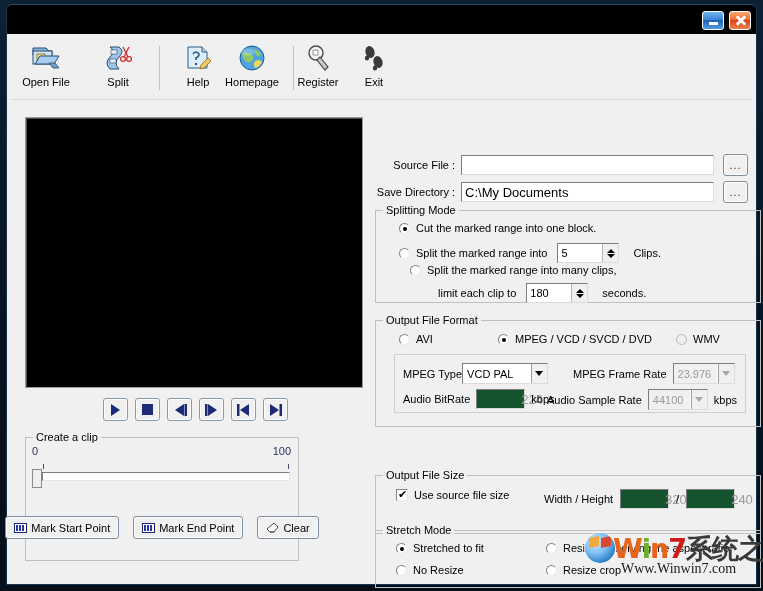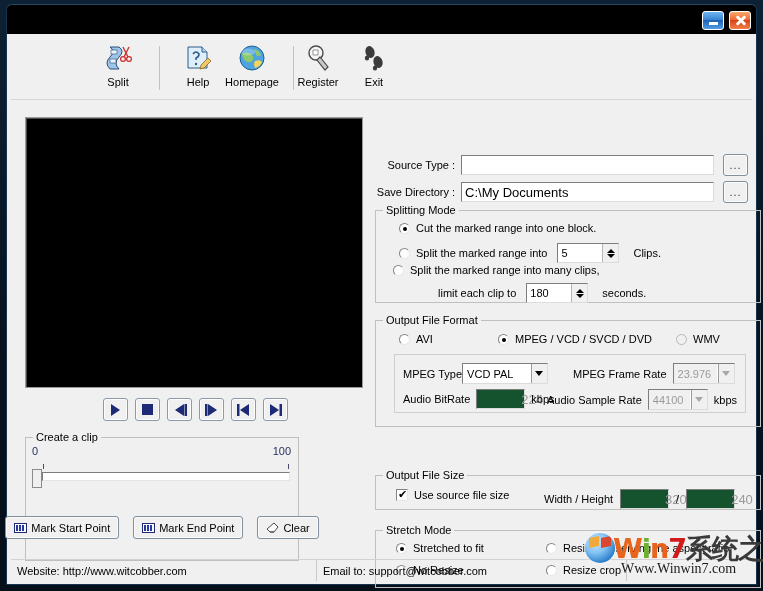--- a/index.html
+++ b/index.html
@@ -299,20 +299,30 @@
     </div>
     <div class="winbtn" id="btn-close">
       <div class="x"></div>
     </div>
   </div>
 
   <div id="client">
 
     <div id="toolbar">
 
+      <div class="tbitem" style="left:4px">
+        <svg class="tbicon" viewBox="0 0 34 34">
+          <path d="M4 7 h13 l3 3 h3 v4 h-19z" fill="#8cb4e0" stroke="#274a70" stroke-width="1"></path>
+          <rect x="4" y="10" width="19" height="13" fill="#cfe2f6" stroke="#274a70" stroke-width="1"></rect>
+          <rect x="8" y="13" width="8" height="6" fill="#f2d98a" stroke="#8a7020" stroke-width=".8"></rect>
+          <path d="M6 23 l5 -8 h19 l-5 8z" fill="#a9cdf0" stroke="#274a70" stroke-width="1"></path>
+          <path d="M20 22 l6 0 l4 5 l-6 0z" fill="#6f9ec9" stroke="#274a70" stroke-width=".8"></path>
+        </svg>
+        <div class="tblabel">Open File</div>
+      </div>
 
       <div class="tbitem" style="left:76px">
         <svg class="tbicon" viewBox="0 0 34 34">
           <path d="M9 6 q6 4 0 10 q-6 6 0 12 l9 0 q-6 -6 0 -12 q6 -6 0 -10z" fill="#9ec6ea" stroke="#2b4f76" stroke-width="1"></path>
           <rect x="10" y="9" width="6" height="4" fill="#e8f2fb" stroke="#2b4f76" stroke-width=".6"></rect>
           <rect x="9" y="18" width="6" height="4" fill="#e8f2fb" stroke="#2b4f76" stroke-width=".6"></rect>
           <path d="M22 6 L27 16" stroke="#c33" stroke-width="1.4" fill="none"></path>
           <path d="M28 6 L23 16" stroke="#c33" stroke-width="1.4" fill="none"></path>
           <circle cx="22" cy="18" r="2.4" fill="none" stroke="#c33" stroke-width="1.3"></circle>
           <circle cx="28" cy="18" r="2.4" fill="none" stroke="#c33" stroke-width="1.3"></circle>
@@ -433,21 +443,21 @@
             <path d="M4 10 L8 10" stroke="#4a4a4a" stroke-width="1"></path>
           </svg>
           <span>Clear</span>
         </div>
       </div>
     </div>
 
     <div id="right">
 
       <div class="fieldrow" style="top:42px">
-        <div class="flabel" style="width:84px">Source Type :</div>
+        <div class="flabel" style="width:84px">Source File :</div>
         <div class="tinput" style="width:265px;margin-left:6px" title=""></div>
         <div class="browse" style="margin-left:9px">...</div>
       </div>
 
       <div class="fieldrow" style="top:69px">
         <div class="flabel" style="width:84px">Save Directory :</div>
         <div class="tinput" style="width:265px;margin-left:6px">C:\My Documents</div>
         <div class="browse" style="margin-left:9px">...</div>
       </div>
 
@@ -465,21 +475,21 @@
           <span class="spin" style="margin-left:4px">
             <span class="sval">5</span>
             <span class="sbtns">
               <span class="tri-up"></span>
               <span class="tri-dn"></span>
             </span>
           </span>
           <span style="margin-left:8px">Clips.</span>
         </div>
 
-        <div class="optrow" style="position:absolute;left:17px;top:53px">
+        <div class="optrow" style="position:absolute;left:34px;top:53px">
           <span class="radio"></span>
           <span>Split the marked range into many clips,</span>
         </div>
 
         <div class="optrow" style="position:absolute;left:62px;top:72px">
           <span>limit each clip to</span>
           <span class="spin" style="margin-left:4px">
             <span class="sval">180</span>
             <span class="sbtns">
               <span class="tri-up"></span>
@@ -536,21 +546,21 @@
               <span class="cval" style="flex:1">44100</span>
               <span class="carrow">
                   <span class="chev"></span>
                 </span>
             </span>
             <span style="font-size:11px">kbps</span>
           </div>
         </div>
       </div>
 
-      <div class="group" style="left:0px;top:363px;width:386px;height:35px">
+      <div class="group" style="left:0px;top:363px;width:386px;height:59px">
         <div class="gtitle">Output File Size</div>
 
         <div class="optrow" style="position:absolute;left:20px;top:13px">
           <span class="checkbox on"></span>
           <span>Use source file size</span>
         </div>
 
         <div style="position:absolute;left:168px;top:13px;display:flex;align-items:center;gap:7px">
           <span style="font-size:11px">Width / Height</span>
           <span class="tinput dis" style="width:45px">320</span>
@@ -575,25 +585,20 @@
           <span>Resize preserving the aspect ratio</span>
         </div>
         <div class="optrow" style="position:absolute;left:170px;top:33px">
           <span class="radio"></span>
           <span>Resize crop</span>
         </div>
       </div>
 
     </div>
 
-    <div id="statusbar">
-      <div class="sbcell" id="sb-web">Website: http://www.witcobber.com</div>
-      <div class="sbcell" id="sb-mail">Email to: support@witcobber.com</div>
-      <div class="sbcell" id="sb-rest"></div>
-    </div>
 
   </div>
 
   <div id="watermark">
     <div id="wm-orb"></div>
     <div id="wm-main"><span class="wm-o">W</span><span class="wm-g">i</span><span class="wm-o">n</span><span class="wm-r">7</span><span class="wm-k">系统之家</span></div>
     <div id="wm-sub">Www.Winwin7.com</div>
   </div>
 
 </div>

